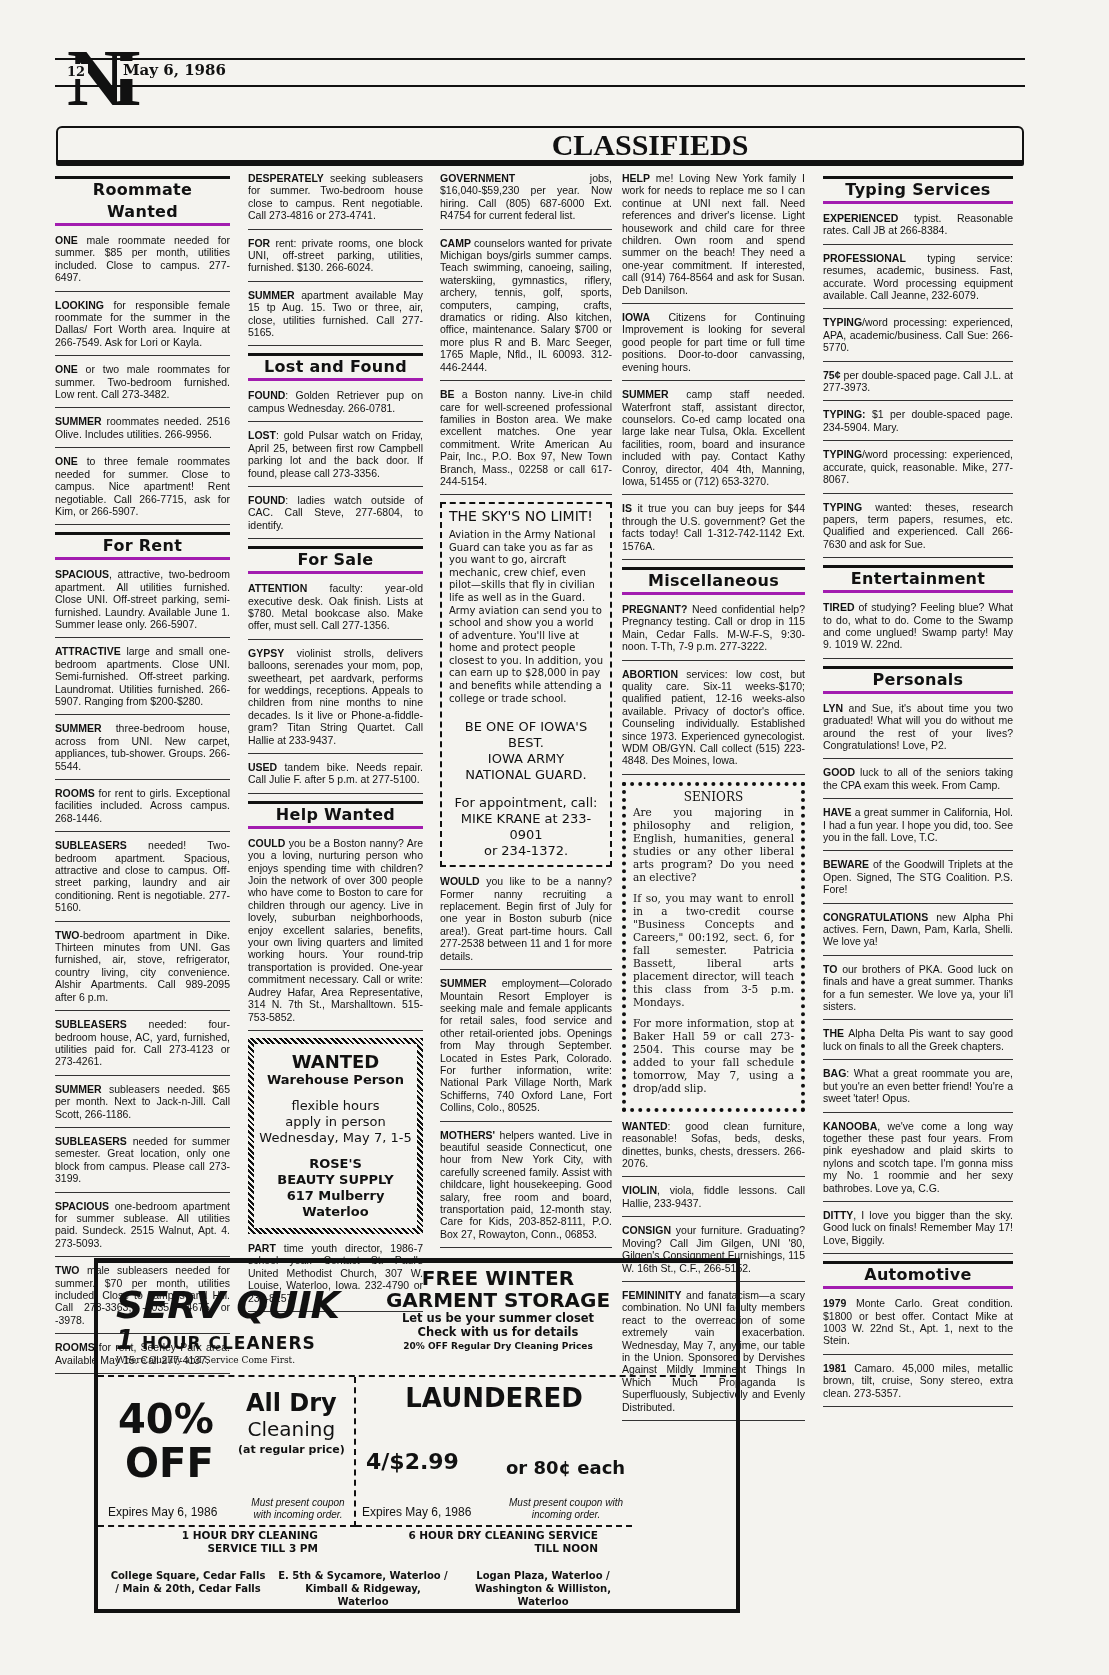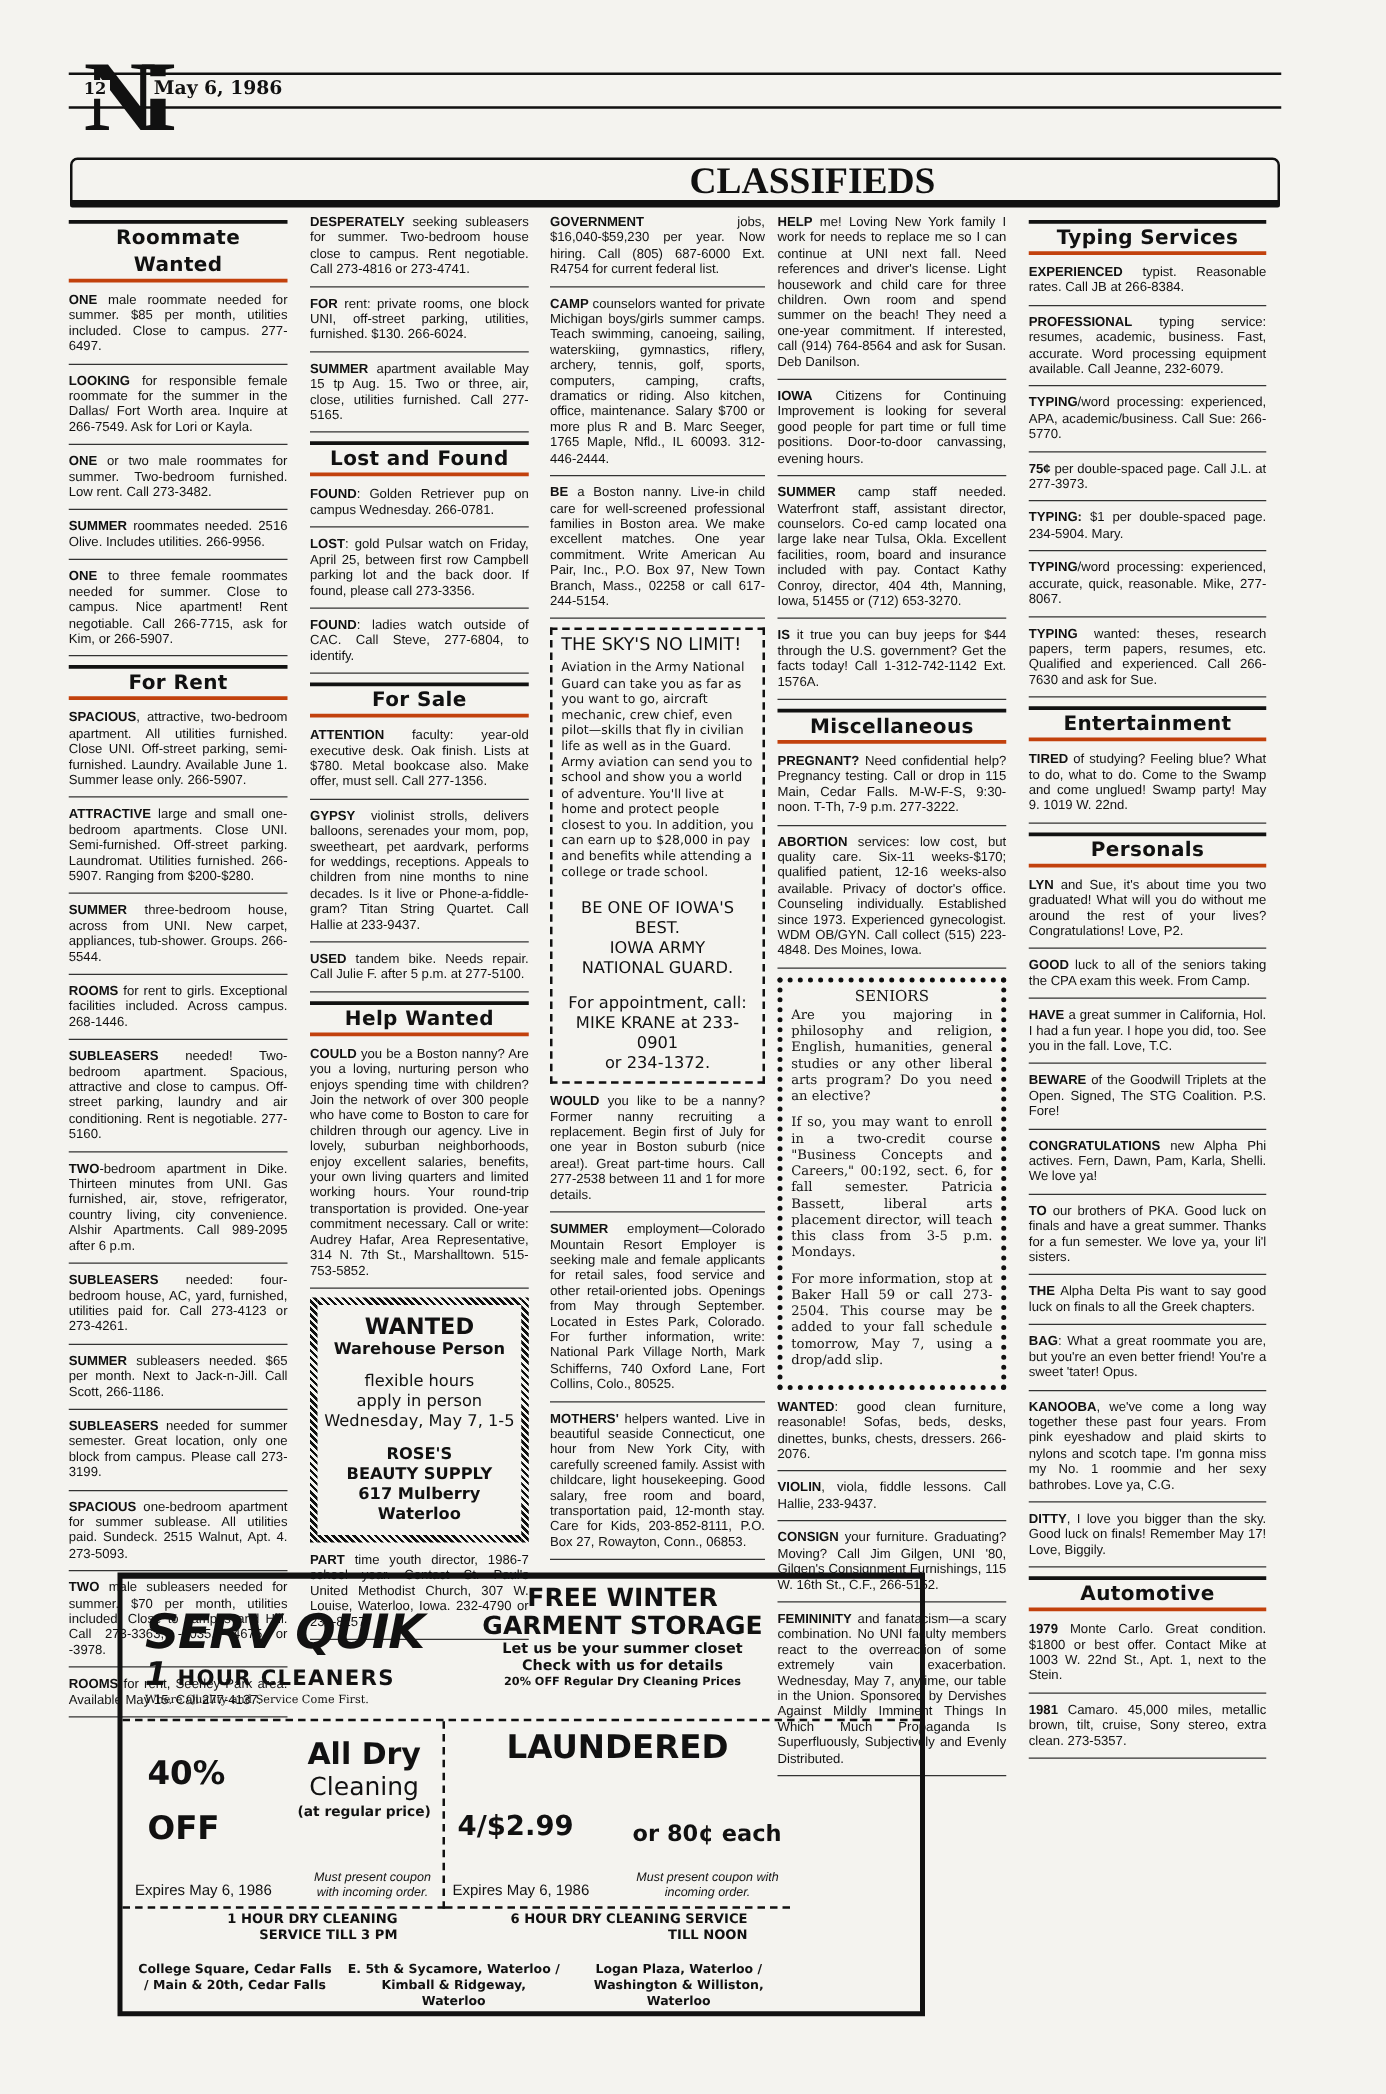--- a/index.html
+++ b/index.html
@@ -11,21 +11,21 @@
   .page-num { position: absolute; left: 12px; top: 24px; font-family: "DejaVu Serif", serif; font-weight: bold; font-size: 13px; background: #f4f3ef; padding-right: 3px; }
   .issue-date { position: absolute; left: 64px; top: 21px; font-family: "DejaVu Serif", serif; font-weight: bold; font-size: 15px; background: #f4f3ef; padding: 0 4px; }
   .banner { position: absolute; left: 56px; top: 126px; width: 968px; height: 40px; border: 2px solid #111; border-bottom-width: 6px; border-radius: 6px 6px 2px 2px; }
   .banner-title { position: absolute; left: 0; right: 0; top: 0; text-align: center; font-family: "Liberation Serif", serif; font-weight: bold; font-size: 30px; line-height: 34px; padding-left: 220px; }
   .col { position: absolute; top: 172px; font-size: 10.5px; line-height: 12.4px; }
   .col1 { left: 55px; width: 175px; }
   .col2 { left: 248px; width: 175px; }
   .col3 { left: 440px; width: 172px; }
   .col4 { left: 622px; width: 183px; }
   .col5 { left: 823px; width: 190px; }
-  .sect-head { border-top: 3px solid #111; border-bottom: 3px solid #c2410c; text-align: center; font-family: "DejaVu Sans", sans-serif; font-weight: bold; font-size: 16px; line-height: 22px; margin: 4px 0 8px; letter-spacing: 0.3px; }
+  .sect-head { border-top: 3px solid #111; border-bottom: 3px solid #a21caf; text-align: center; font-family: "DejaVu Sans", sans-serif; font-weight: bold; font-size: 16px; line-height: 22px; margin: 4px 0 8px; letter-spacing: 0.3px; }
   .ad { text-align: justify; padding-bottom: 7px; margin-bottom: 7px; border-bottom: 1px solid #333; }
   .ad b { font-weight: bold; }
   .box-ad { border: 2px dashed #111; padding: 6px 7px; margin: 6px 0 8px; font-family: "DejaVu Sans", sans-serif; font-size: 10px; line-height: 12.6px; }
   .box-ad h3 { font-size: 14px; font-weight: normal; margin-bottom: 6px; }
   .box-ad .center { text-align: center; font-size: 13px; line-height: 16px; }
   .hatch-ad { border: 6px solid transparent; border-image: repeating-linear-gradient(45deg, #111 0 2px, #f4f3ef 2px 4px) 6; text-align: center; padding: 8px 4px; margin: 6px 0 8px; }
   .hatch-ad .big { font-family: "DejaVu Sans", sans-serif; font-weight: bold; font-size: 18px; line-height: 20px; }
   .hatch-ad .med { font-family: "DejaVu Sans", sans-serif; font-weight: bold; font-size: 13px; line-height: 16px; }
   .hatch-ad .plain { font-family: "DejaVu Sans", sans-serif; font-size: 13px; line-height: 16px; }
   .star-ad { border: 4px dotted #111; padding: 5px 7px; margin: 6px 0 8px; font-family: "DejaVu Serif", serif; font-size: 10.5px; line-height: 13px; }
@@ -37,21 +37,21 @@
   .cl-brand .name { font-family: "DejaVu Sans", sans-serif; font-style: italic; font-weight: bold; font-size: 38px; line-height: 40px; letter-spacing: -1px; }
   .cl-brand .sub { font-family: "DejaVu Sans", sans-serif; font-weight: bold; font-size: 17px; letter-spacing: 1px; }
   .cl-brand .tag { font-family: "DejaVu Serif", serif; font-size: 9px; }
   .cl-promo { position: absolute; left: 270px; top: 4px; width: 260px; text-align: center; }
   .cl-promo .h1 { font-family: "DejaVu Sans", sans-serif; font-weight: bold; font-size: 20px; line-height: 22px; }
   .cl-promo .h2 { font-family: "DejaVu Sans", sans-serif; font-weight: bold; font-size: 11.5px; line-height: 14px; }
   .cl-promo .h3 { font-family: "DejaVu Sans", sans-serif; font-weight: bold; font-size: 9px; line-height: 14px; }
   .coupon { position: absolute; top: 114px; height: 150px; border-bottom: 2px dashed #111; }
   .coupon.left { left: 0; width: 258px; border-right: 2px dashed #111; }
   .coupon.right { left: 258px; width: 276px; }
-  .pct { position: absolute; left: 20px; top: 20px; font-family: "DejaVu Sans", sans-serif; font-weight: bold; font-size: 26px; line-height: 44px; text-align: left; }
+  .pct { position: absolute; left: 20px; top: 20px; font-family: "DejaVu Sans", sans-serif; font-weight: bold; font-size: 40px; line-height: 44px; text-align: right; }
   .alldry { position: absolute; left: 140px; top: 12px; text-align: center; font-family: "DejaVu Sans", sans-serif; font-weight: bold; }
   .alldry .a { font-size: 24px; line-height: 28px; }
   .alldry .b { font-size: 20px; line-height: 24px; font-weight: normal; }
   .alldry .c { font-size: 11px; line-height: 18px; }
   .exp { position: absolute; bottom: 6px; font-size: 12px; }
   .must { position: absolute; bottom: 4px; font-style: italic; font-size: 10px; line-height: 12px; text-align: center; }
   .laundered { position: absolute; left: 10px; top: 6px; width: 256px; text-align: center; font-family: "DejaVu Sans", sans-serif; font-weight: bold; font-size: 26px; line-height: 30px; }
   .price { position: absolute; left: 10px; top: 72px; font-family: "DejaVu Sans", sans-serif; font-weight: bold; font-size: 22px; }
   .each { position: absolute; left: 150px; top: 80px; font-family: "DejaVu Sans", sans-serif; font-weight: bold; font-size: 18px; }
   .cl-bottom { position: absolute; top: 266px; left: 0; right: 0; height: 80px; }

